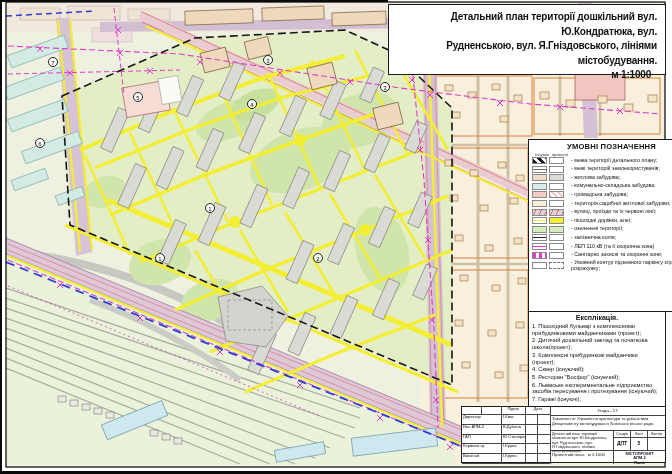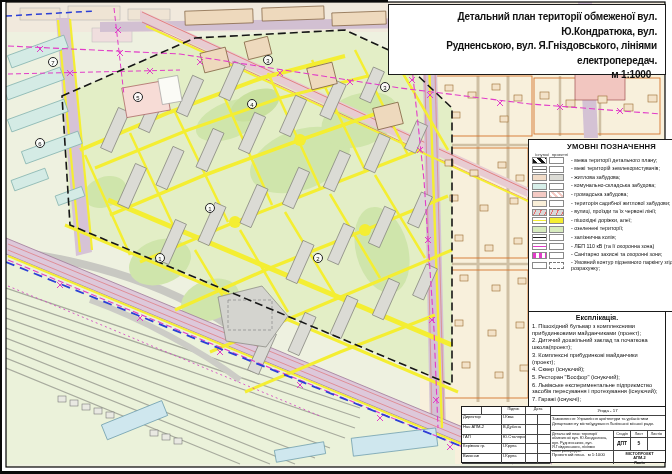--- a/index.html
+++ b/index.html
@@ -304,22 +304,22 @@
   <div class="marker" style="left:133px;top:92px;">5</div>
   <div class="marker" style="left:263px;top:55px;">3</div>
   <div class="marker" style="left:247px;top:99px;">4</div>
   <div class="marker" style="left:380px;top:82px;">3</div>
   <div class="marker" style="left:35px;top:138px;">6</div>
   <div class="marker" style="left:205px;top:203px;">1</div>
   <div class="marker" style="left:313px;top:253px;">2</div>
   <div class="marker" style="left:155px;top:253px;">1</div>
 
   <div id="titlebox" class="box">
-    <div>Детальний план території обмеженої вул. Ю.Кондратюка, вул.</div>
-    <div>Рудненською, вул. Я.Гніздовського, лініями електропередач.</div>
+    <div>Детальний план території дошкільний вул. Ю.Кондратюка, вул.</div>
+    <div>Рудненською, вул. Я.Гніздовського, лініями містобудування.</div>
     <div class="t4">м 1:1000</div>
   </div>
 
   <div id="legendbox" class="box">
     <h3>УМОВНІ ПОЗНАЧЕННЯ</h3>
     <div class="colheads">
       <span>існуючі</span>
       <span>проектні</span>
     </div>
     <div class="lrow">

